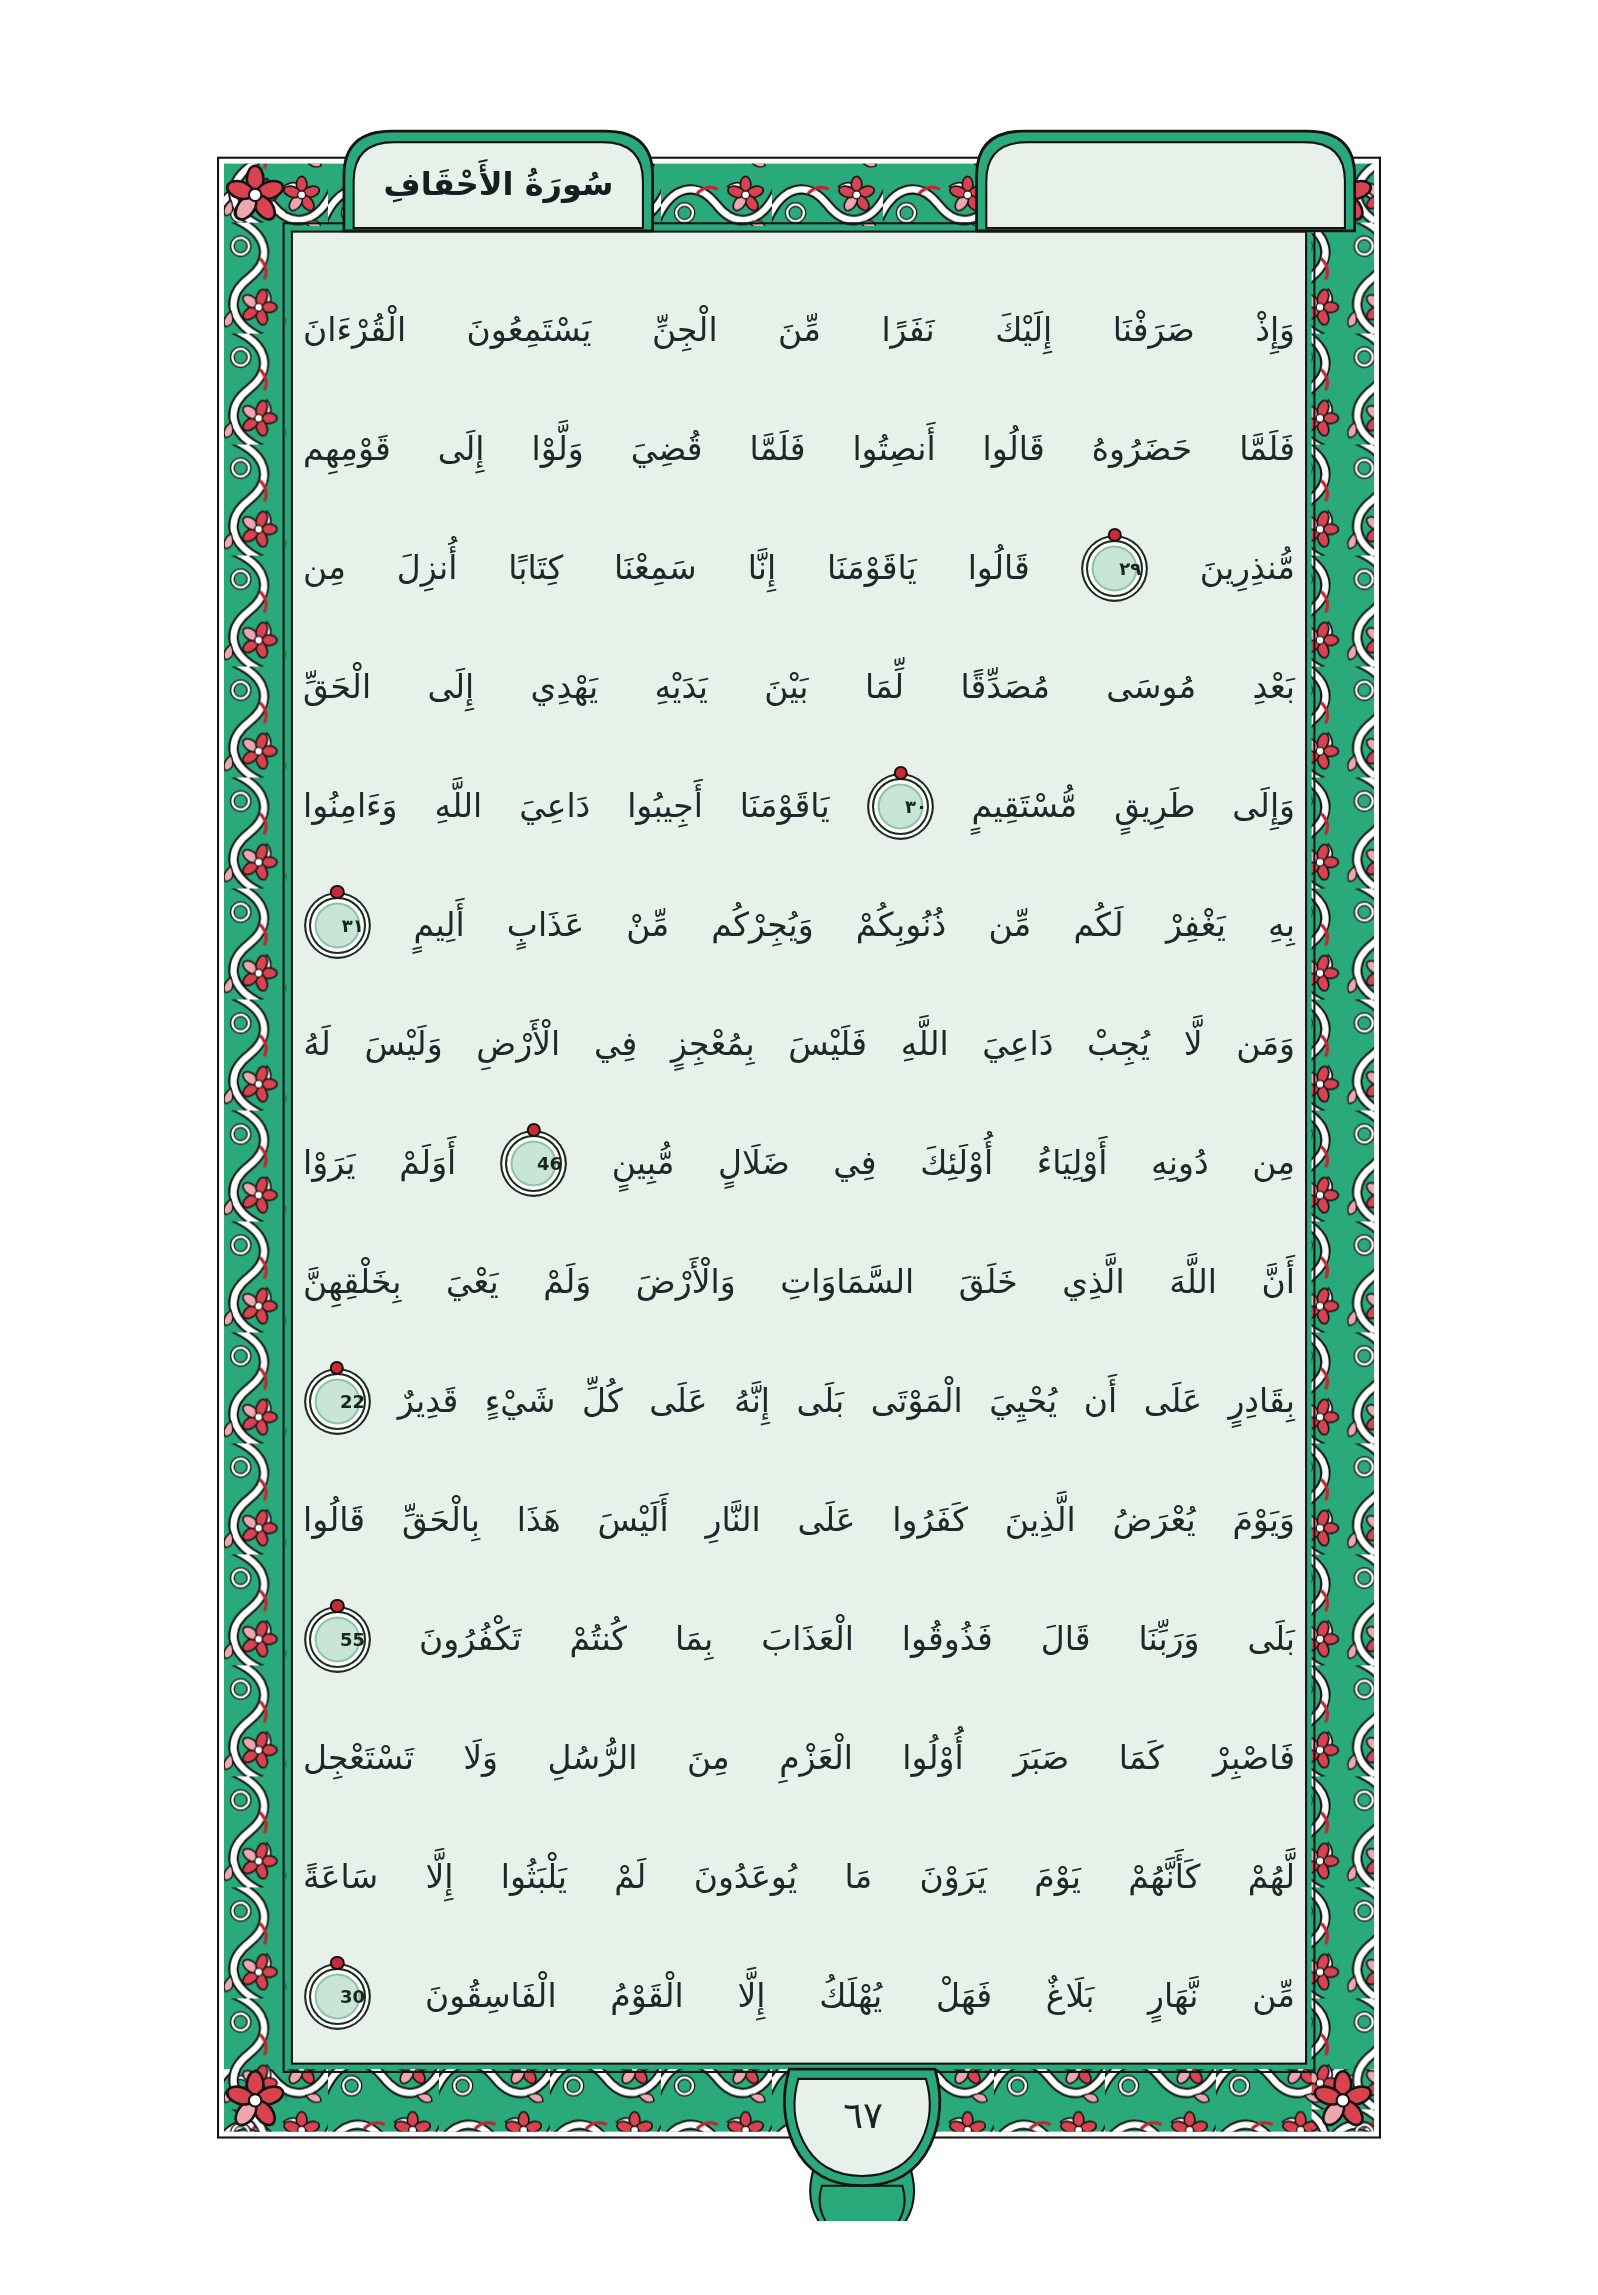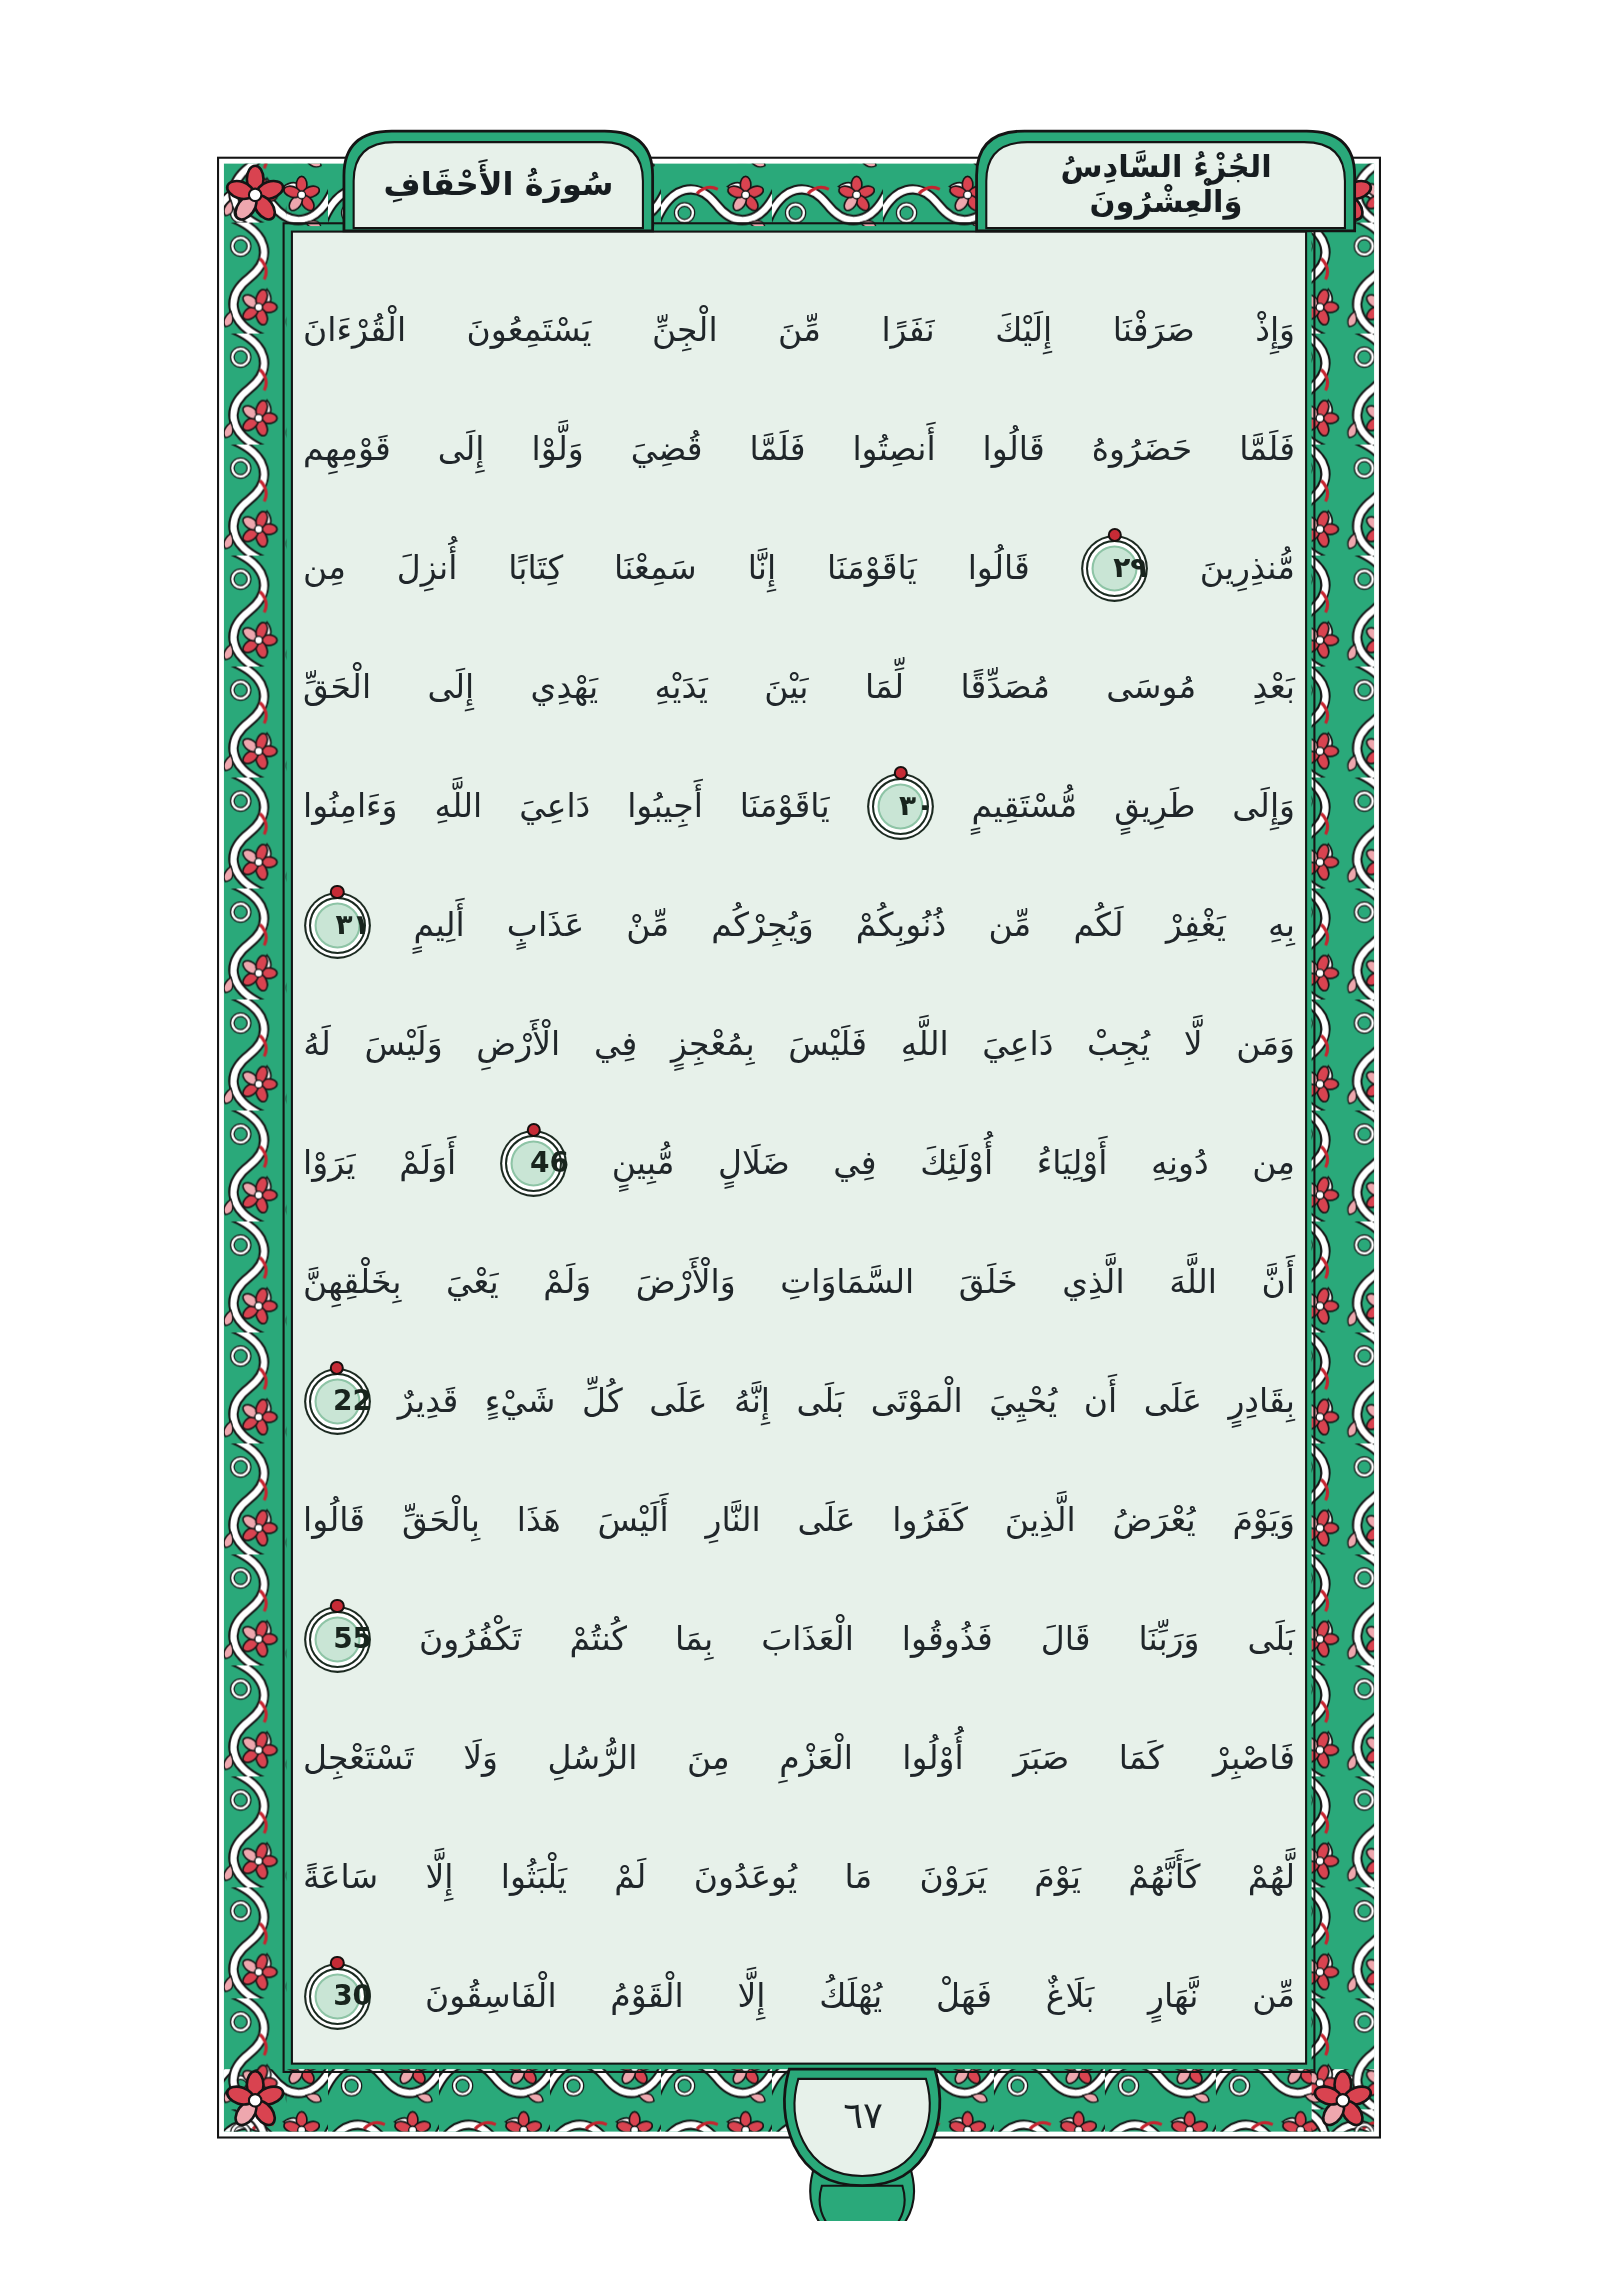--- a/index.html
+++ b/index.html
@@ -20,21 +20,21 @@
     align-items:center;direction:rtl;font-size:33px;line-height:1.1;
     color:#20262a;white-space:nowrap;
   }
   .qline .w{white-space:nowrap;}
   .verse-marker{
     position:relative;box-sizing:border-box;
     width:57px;height:57px;min-width:57px;border-radius:50%;
     background:#c9e5d5;border:2.1px solid #1c2a21;
     box-shadow:0 0 0 2.8px #ffffff,0 0 0 4.9px #1c2a21,inset 0 0 0 3.5px #ffffff,inset 0 0 0 5.6px #8ec4a6;
     display:inline-flex;align-items:center;justify-content:center;
-    font-size:28px;font-weight:400;color:#18241d;margin:0 5.6px;padding-left:31px;
+    font-size:18px;font-weight:400;color:#18241d;margin:0 5.6px;padding-left:31px;
   }
   .verse-marker .vdot{
     position:absolute;top:-14px;left:50%;transform:translateX(-50%);
     width:10.4px;height:10.4px;border-radius:50%;
     background:#c62b36;border:2.1px solid #16100f;
   }
   .cartouche-label{
     position:absolute;display:flex;align-items:center;justify-content:center;
     direction:rtl;font-weight:700;color:#171d20;text-align:center;
   }
@@ -123,21 +123,20 @@
     <g>
       <path d="M862,2960 Q845,3010 870,3045 Q895,3078 930,3078 Q965,3078 990,3045 Q1015,3010 998,2960 Z" fill="#2aa97a" stroke="#141414" stroke-width="3"></path>
       <path d="M872,2990 Q862,3022 882,3048 Q902,3068 930,3068 Q958,3068 978,3048 Q998,3022 988,2990 Z" fill="none" stroke="#141414" stroke-width="3"></path>
       <path d="M825,2822 L1035,2822 Q1052,2880 1028,2932 Q1000,2990 930,2990 Q860,2990 832,2932 Q808,2880 825,2822 Z" fill="#2aa97a" stroke="#141414" stroke-width="4"></path>
       <path d="M838,2836 L1022,2836 Q1036,2884 1015,2926 Q990,2976 930,2976 Q870,2976 845,2926 Q824,2884 838,2836 Z" fill="#e7f1ea" stroke="#141414" stroke-width="3"></path>
     </g>
   </svg>
 
   <div class="cartouche-label surah-label">سُورَةُ الأَحْقَافِ</div>
 
-  <div class="cartouche-label juz-label">الجُزْءُ السَّادِسُ وَالْعِشْرُونَ</div>
 
   <div class="text-field">
       <div class="qline">
         <span class="w">وَإِذْ</span>
         <span class="w">صَرَفْنَا</span>
         <span class="w">إِلَيْكَ</span>
         <span class="w">نَفَرًا</span>
         <span class="w">مِّنَ</span>
         <span class="w">الْجِنِّ</span>
         <span class="w">يَسْتَمِعُونَ</span>

